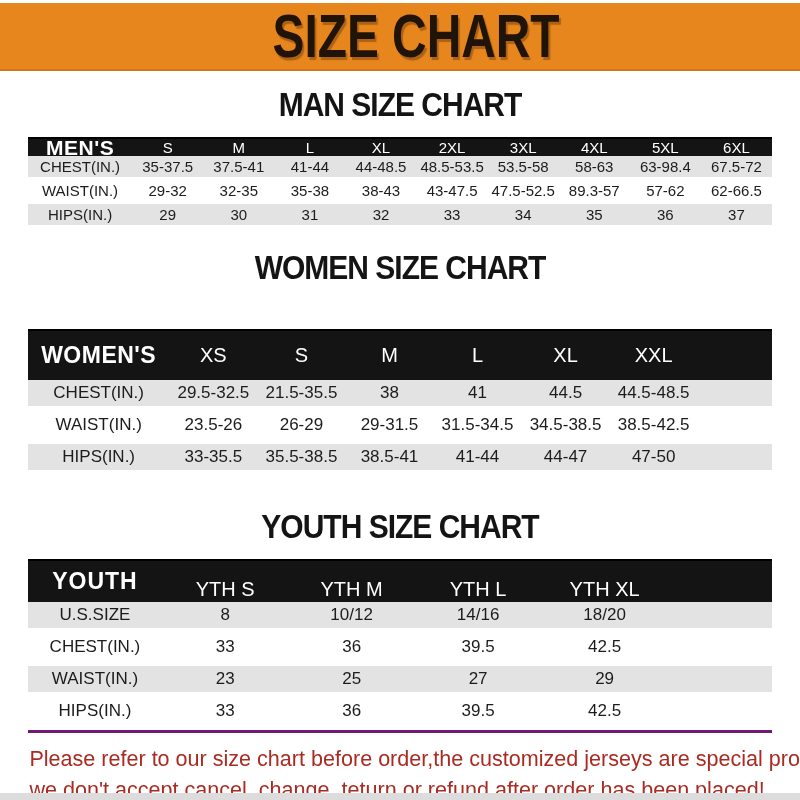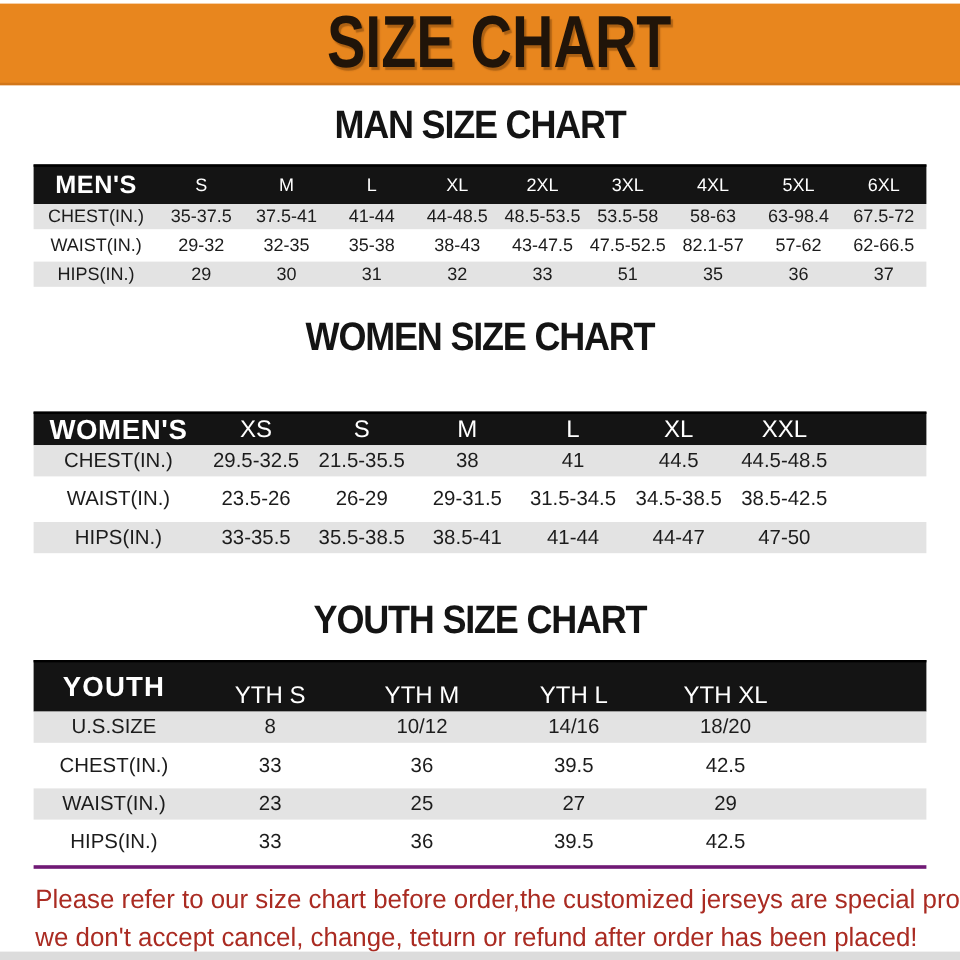--- a/index.html
+++ b/index.html
@@ -48,29 +48,29 @@
   .shade { background: #E3E3E3; }
 
   .cell {
     display: flex; align-items: center; justify-content: center;
     color: #1c1c1c;
     white-space: nowrap;
   }
   .c { flex: 1; }
 
   
-  .mens.t-head { height: 33px; }
+  .mens.t-head { height: 19px; }
   .mens .c-label { flex: 0 0 14%; font-weight: bold; font-size: 21px; letter-spacing: 0.5px; }
   .mens .c { font-size: 15px; }
   .mens-data { height: 21px; margin-bottom: 3px; }
   .mens-data .c-label { flex: 0 0 14%; font-size: 15px; font-weight: normal; }
   .mens-data .c { font-size: 15px; }
 
   
-  .womens.t-head { height: 28px; margin-top: 44px; }
+  .womens.t-head { height: 51px; margin-top: 44px; }
   .womens .c-label { flex: 0 0 19%; font-weight: bold; font-size: 23px; letter-spacing: 0.5px; }
   .womens .c { font-size: 20px; }
   .womens .c-fill { flex: 0 0 10%; }
   .womens-data { height: 26px; margin-bottom: 6px; }
   .womens-data .c-label { flex: 0 0 19%; font-size: 17px; font-weight: normal; }
   .womens-data .c { font-size: 17px; }
   .womens-data .c-fill { flex: 0 0 10%; }
 
   
   .youth.t-head { height: 43px; }
@@ -136,32 +136,32 @@
     <div class="cell c">67.5-72</div>
   </div>
   <div class="t-row mens-data">
     <div class="cell c-label">WAIST(IN.)</div>
     <div class="cell c">29-32</div>
     <div class="cell c">32-35</div>
     <div class="cell c">35-38</div>
     <div class="cell c">38-43</div>
     <div class="cell c">43-47.5</div>
     <div class="cell c">47.5-52.5</div>
-    <div class="cell c">82.1-57</div>
+    <div class="cell c">89.3-57</div>
     <div class="cell c">57-62</div>
     <div class="cell c">62-66.5</div>
   </div>
   <div class="t-row mens-data shade">
     <div class="cell c-label">HIPS(IN.)</div>
     <div class="cell c">29</div>
     <div class="cell c">30</div>
     <div class="cell c">31</div>
     <div class="cell c">32</div>
     <div class="cell c">33</div>
-    <div class="cell c">51</div>
+    <div class="cell c">34</div>
     <div class="cell c">35</div>
     <div class="cell c">36</div>
     <div class="cell c">37</div>
   </div>
 </div>
 
 <h2 class="section-heading" id="heading-women">WOMEN SIZE CHART</h2>
 
 <div class="tbl" id="womens-table">
   <div class="t-row t-head womens">

